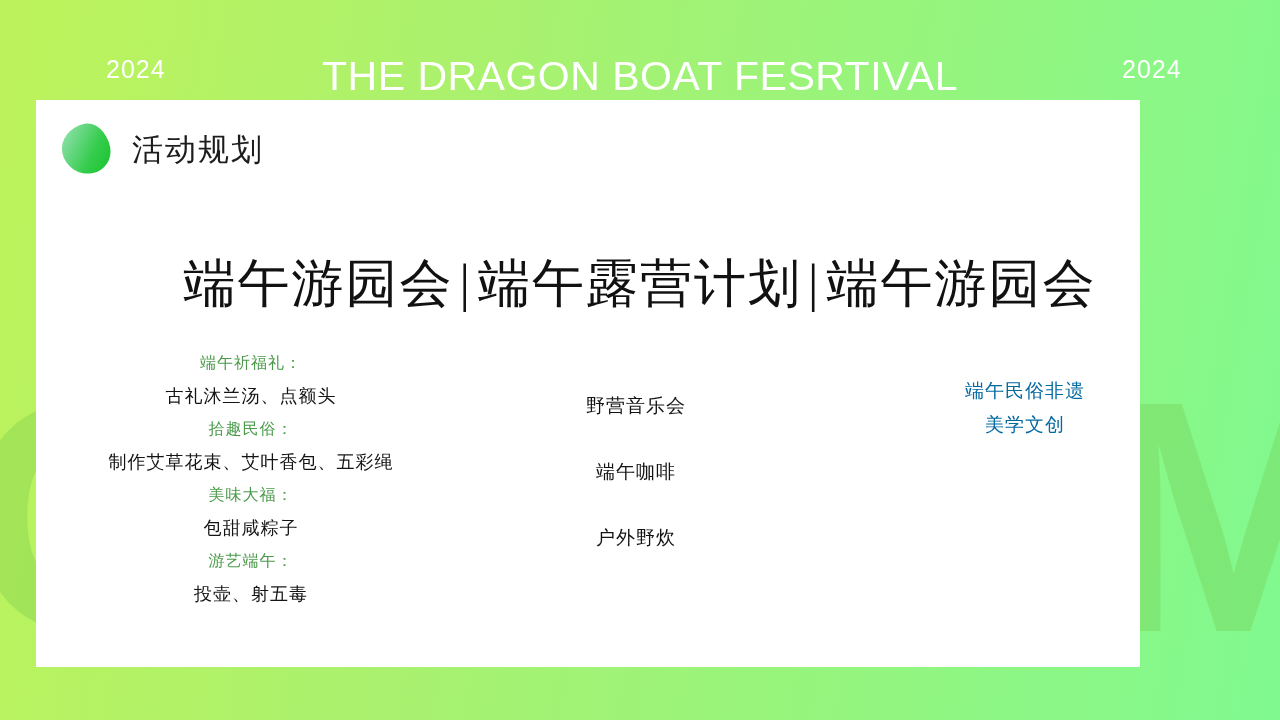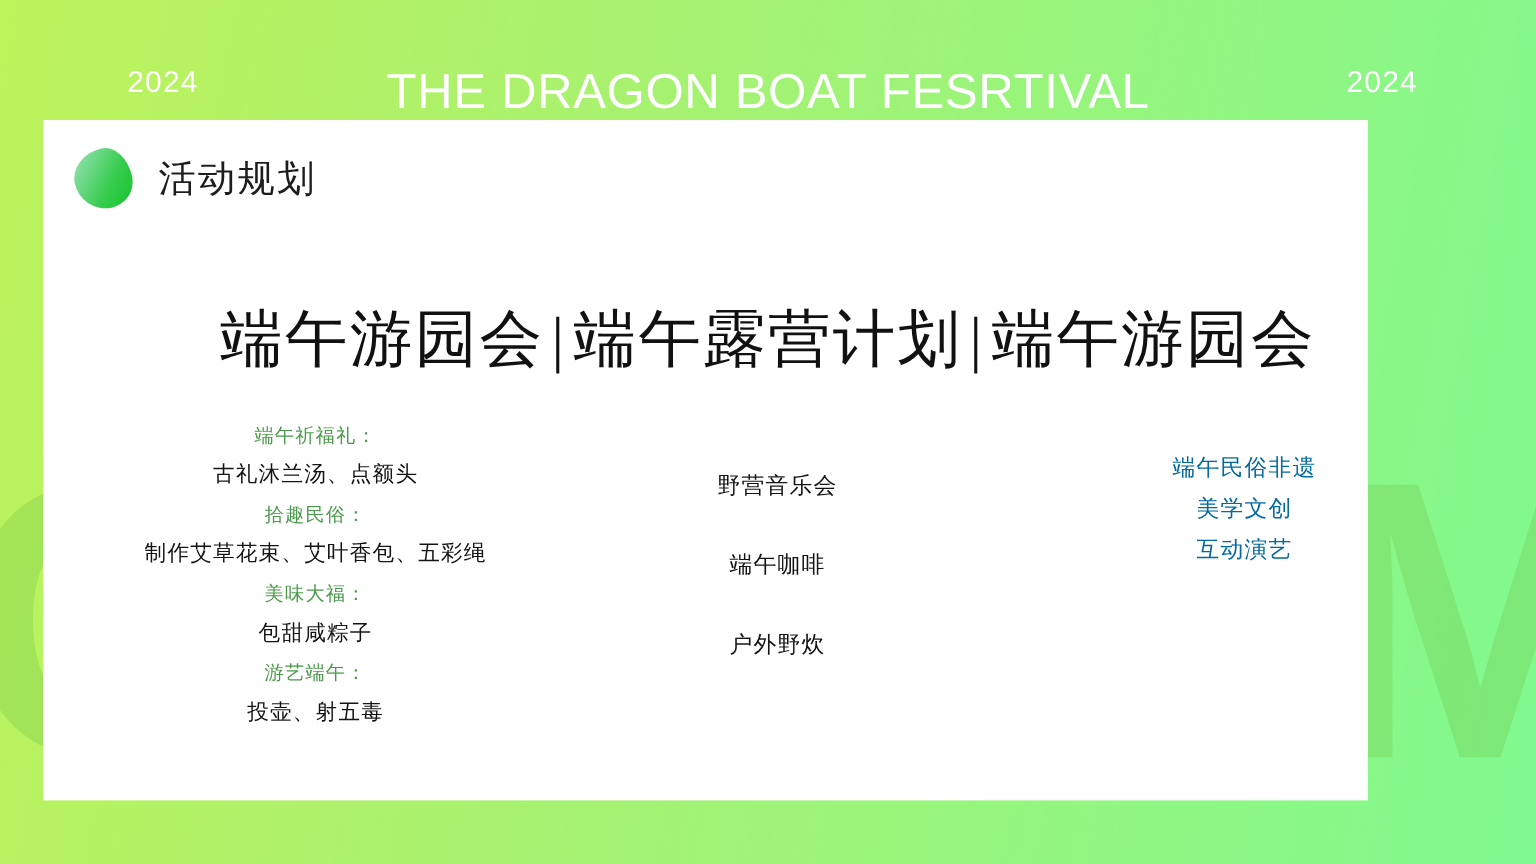--- a/index.html
+++ b/index.html
@@ -125,21 +125,21 @@
     white-space: nowrap;
   }
   .main-heading .sep {
     font-family: "Liberation Serif", serif;
     padding: 0 6px;
   }
 
   
   .columns {
     position: absolute;
-    left: 12px;
+    left: 0;
     top: 238px;
     width: 1208px;
     display: flex;
   }
   .col {
     box-sizing: border-box;
     text-align: center;
     font-family: "DejaVu Serif", "Liberation Serif", serif;
   }
   .col-1 { width: 430px; padding-top: 8px; }
@@ -213,18 +213,17 @@
 
       <div class="col col-2">
         <div class="item">野营音乐会</div>
         <div class="item">端午咖啡</div>
         <div class="item">户外野炊</div>
       </div>
 
       <div class="col col-3">
         <div class="item">端午民俗非遗</div>
         <div class="item">美学文创</div>
-        <div class="item">互动演艺</div>
       </div>
 
     </div>
   </div>
 </div>
 
 </body></html>

